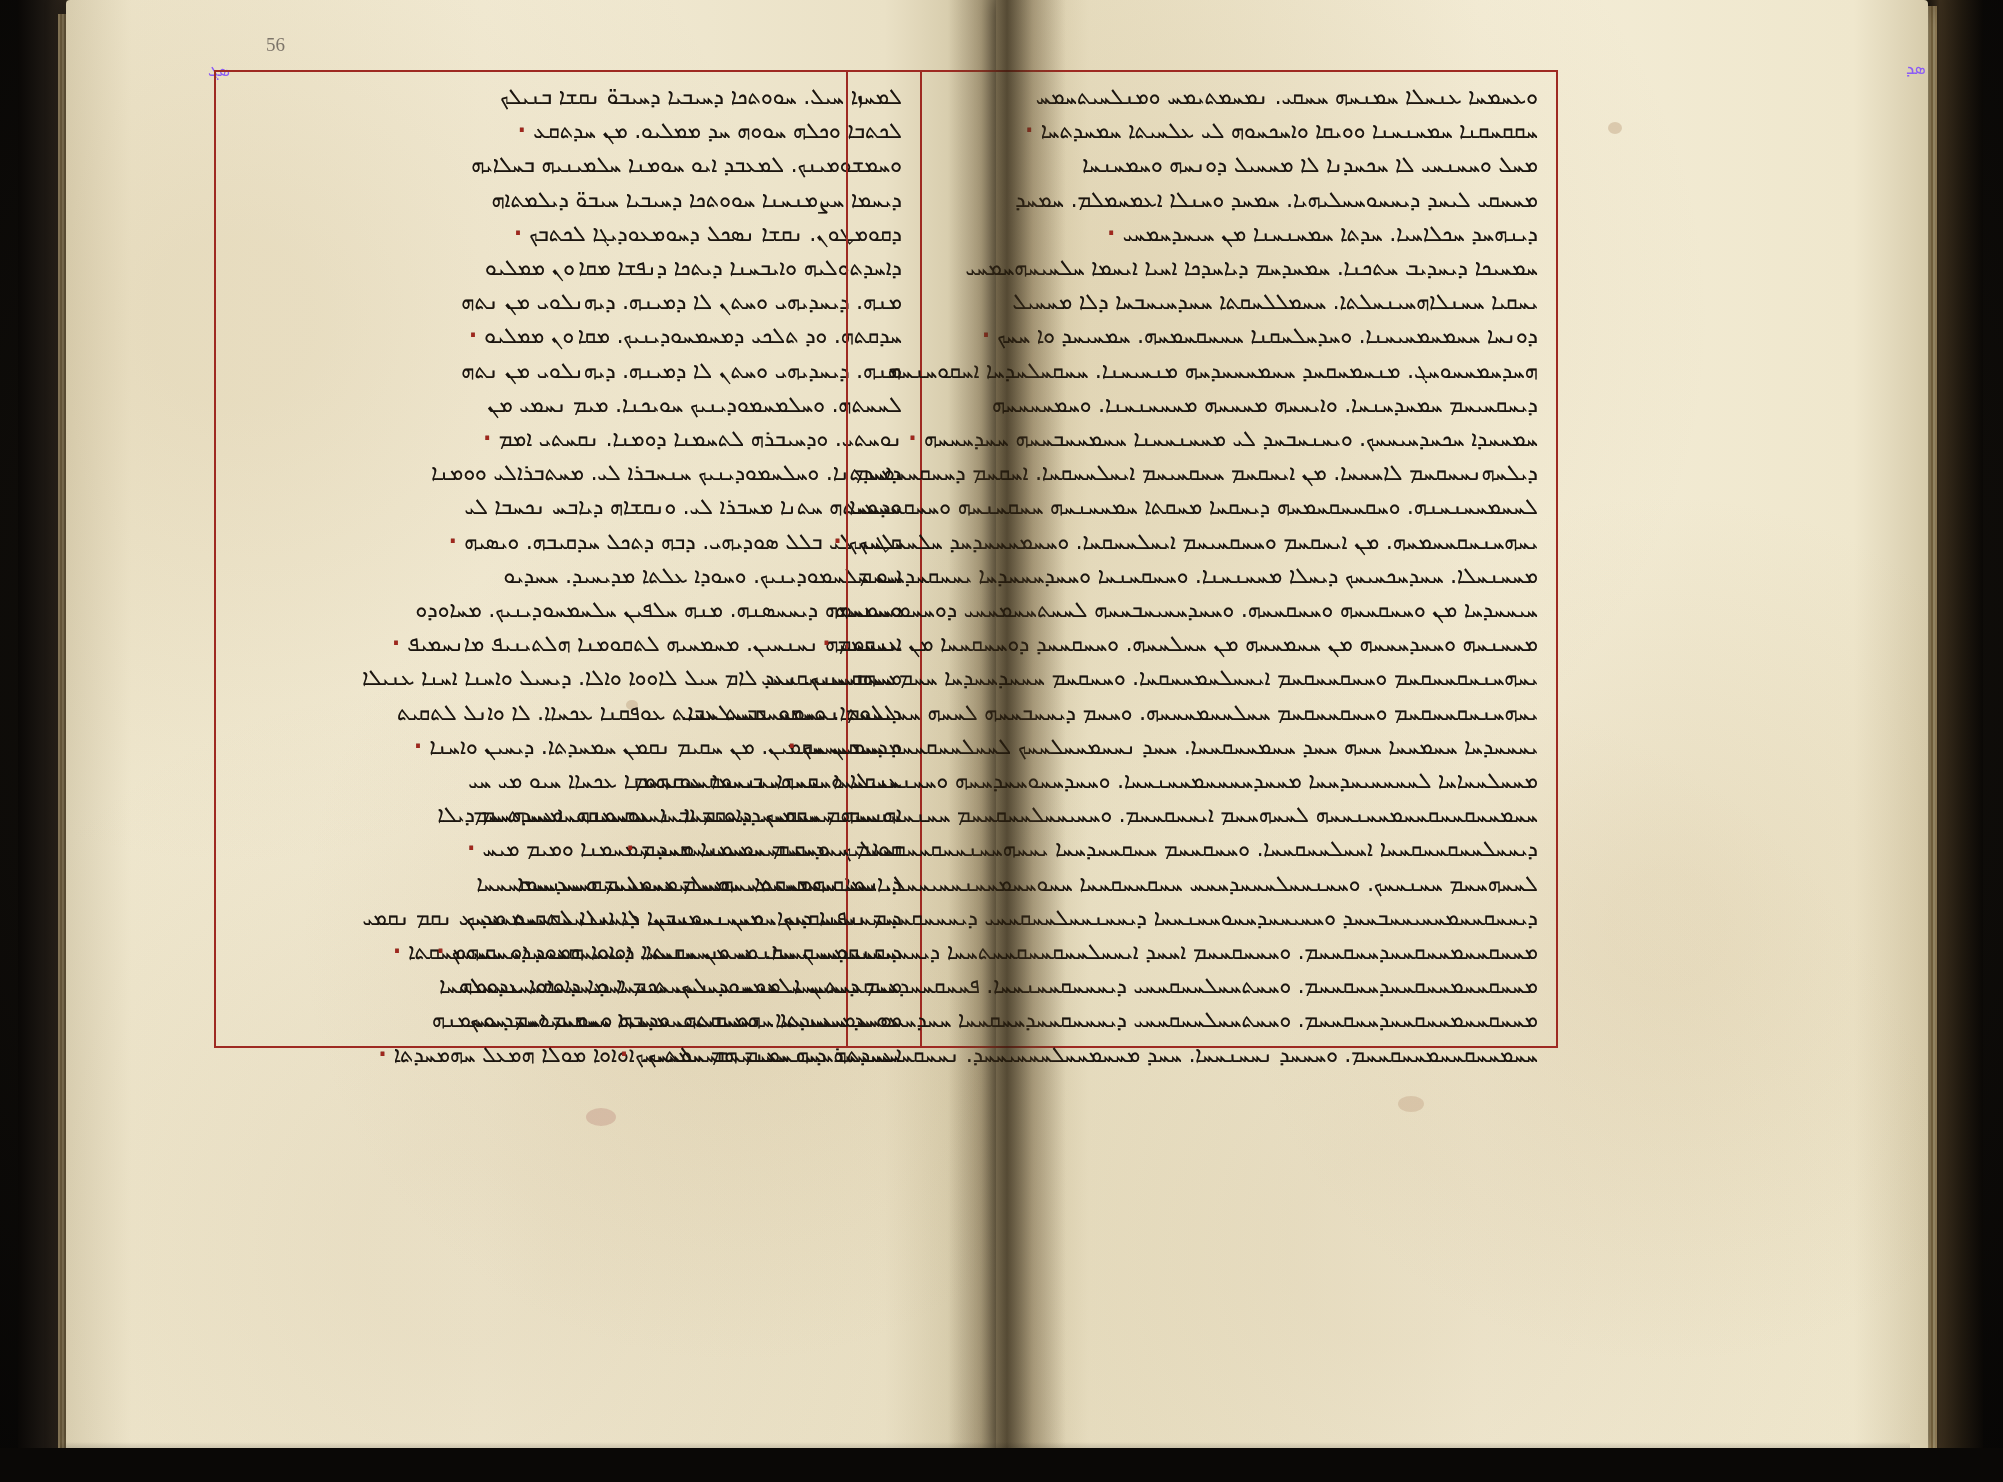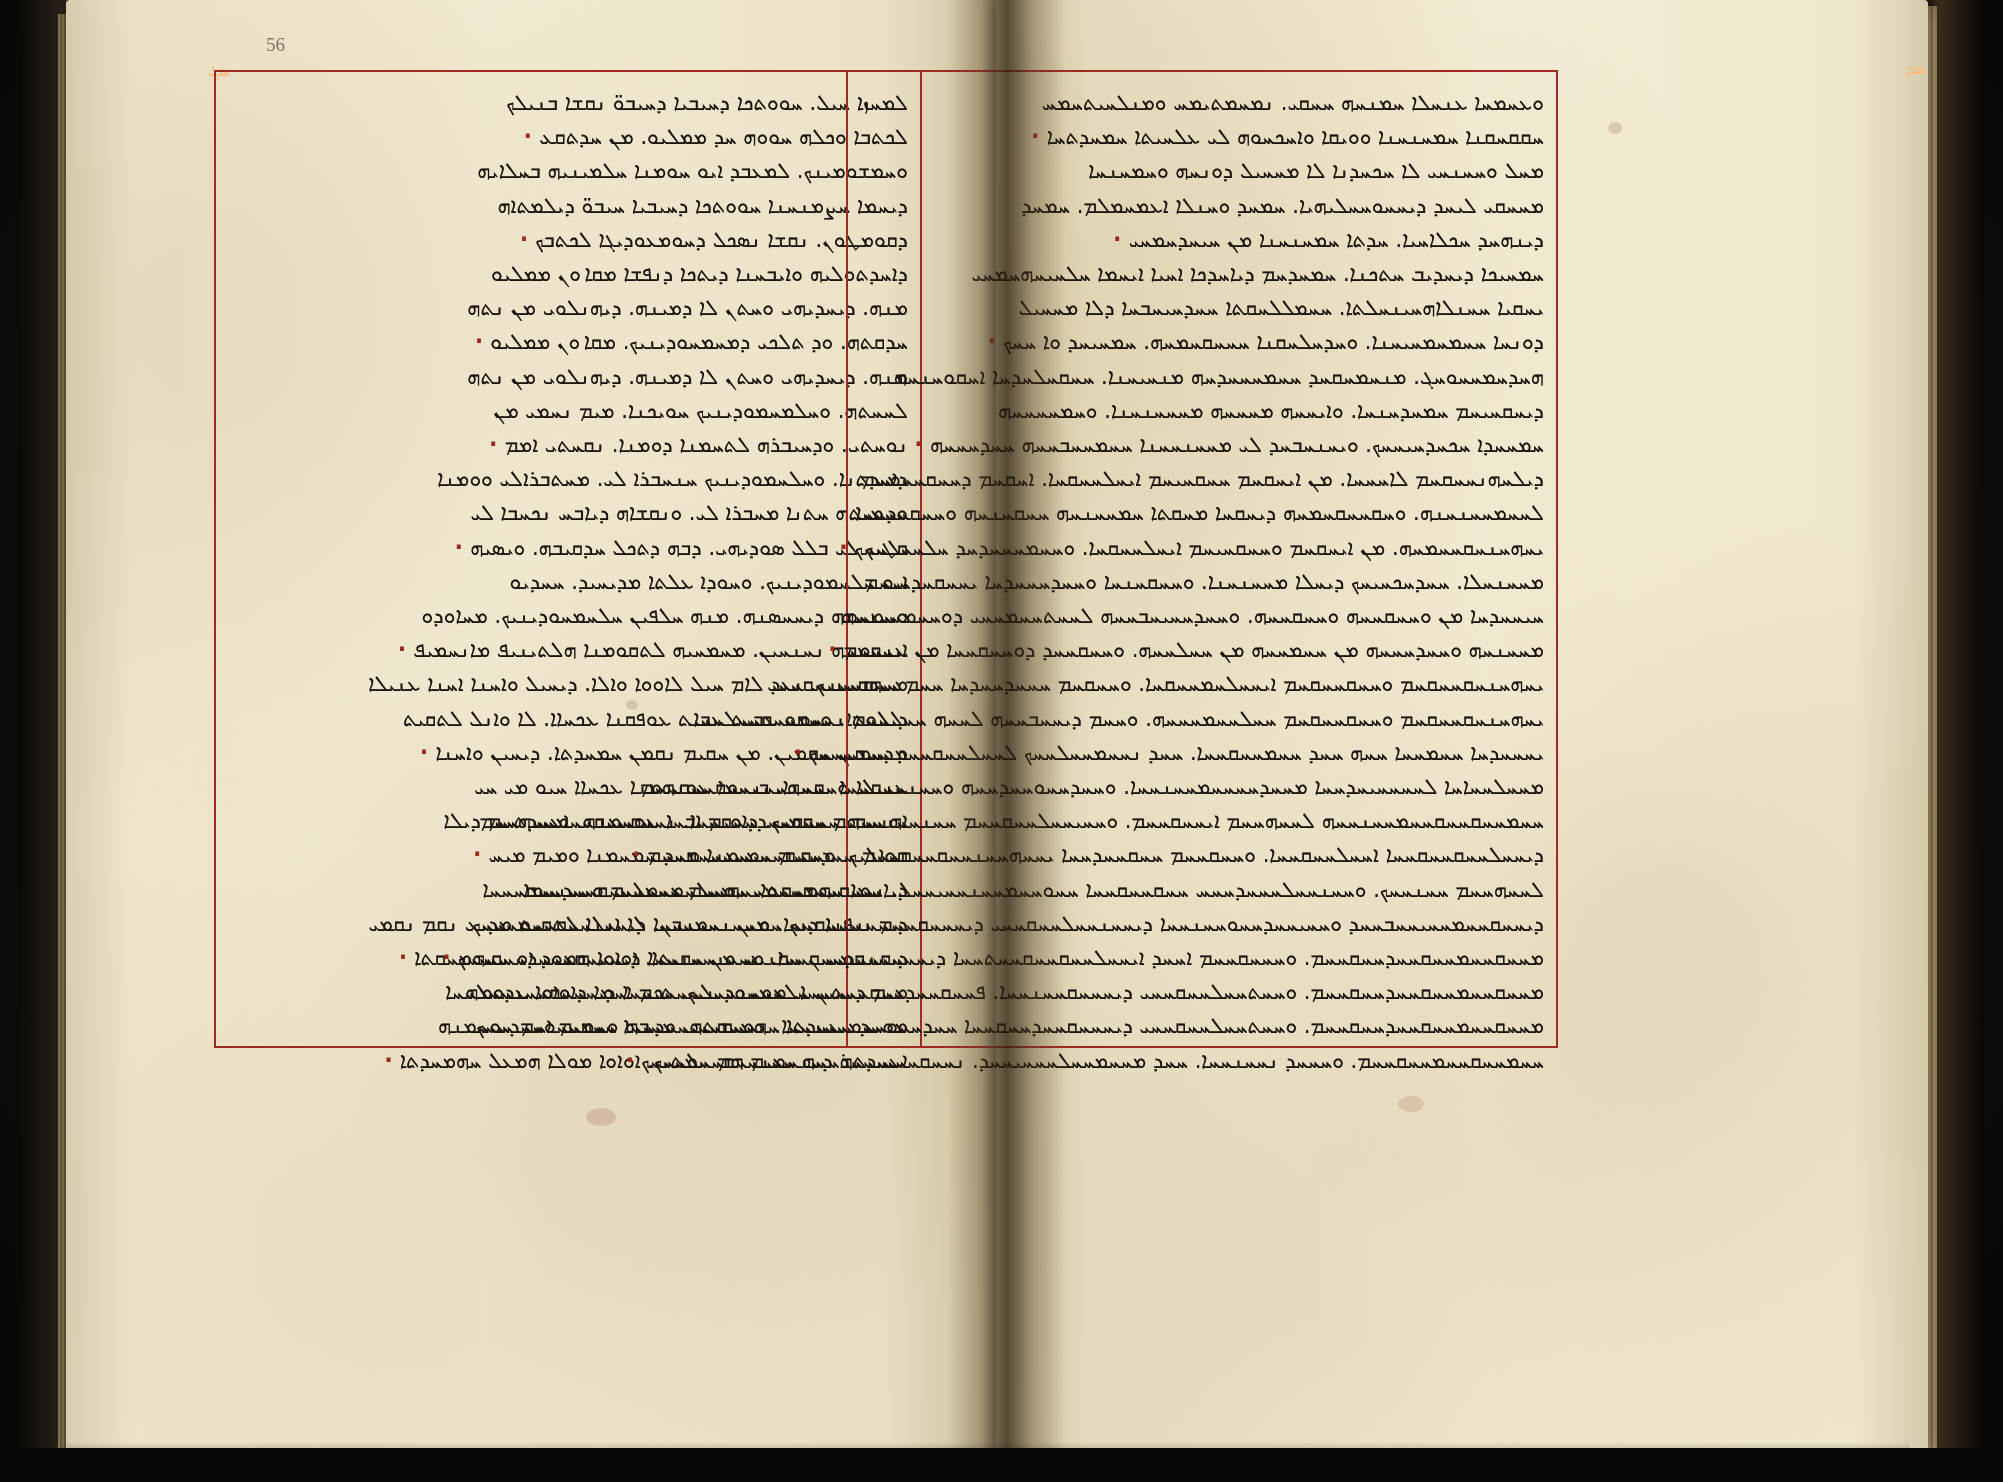--- a/index.html
+++ b/index.html
@@ -164,37 +164,36 @@
     top: 70px;
     width: 712px;
     height: 978px;
   }
 
   
   .folio {
     position: absolute;
     font-family: "DejaVu Sans", sans-serif;
     font-size: 17px;
-    color: #fdba74;
+    color: #8b5cf6;
     letter-spacing: 1px;
   }
   .folio-pencil {
     position: absolute;
     font-family: "DejaVu Sans", sans-serif;
     font-size: 19px;
     color: #7d756a;
   }
 
   
   .textblock {
     position: absolute;
     box-sizing: border-box;
-    padding: 10px 14px 8px 14px;
+    padding: 10px 20px 8px 14px;
     direction: rtl;
-    margin-top: 6px;
   }
   .textblock .line {
     display: block;
     white-space: nowrap;
     color: #1b150f;
     font-family: "DejaVu Sans", sans-serif;
     font-size: 21px;
     line-height: 34.2px;
     letter-spacing: .3px;
     text-align: justify;

